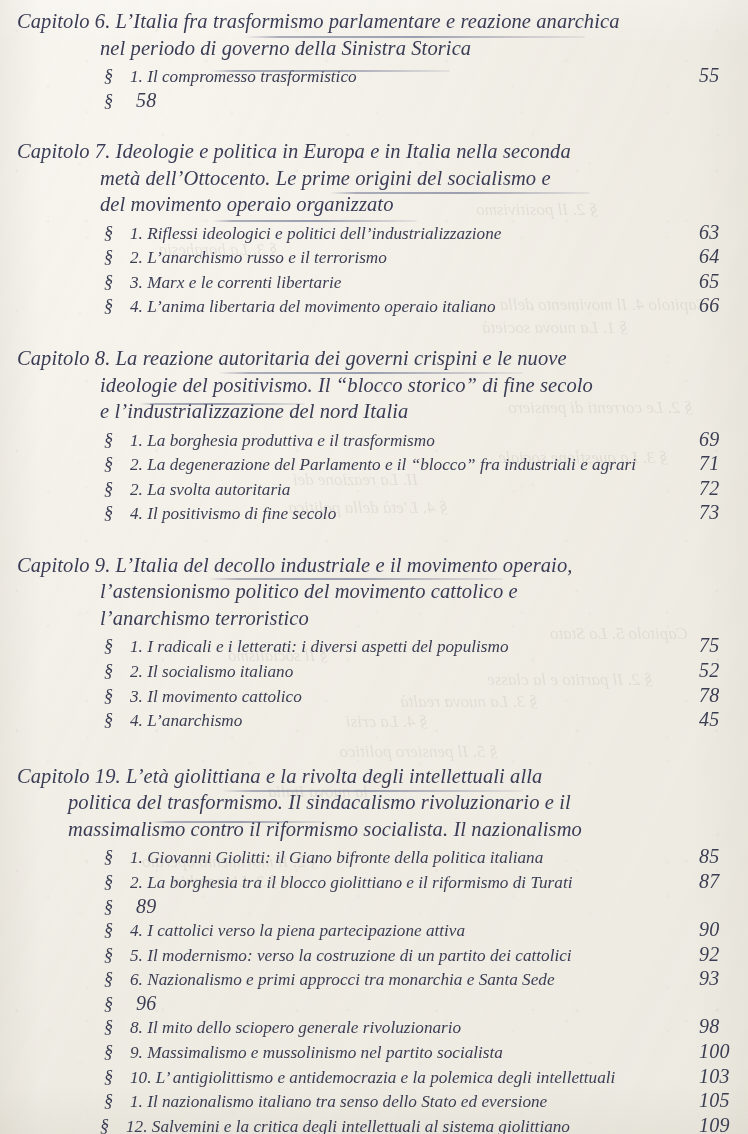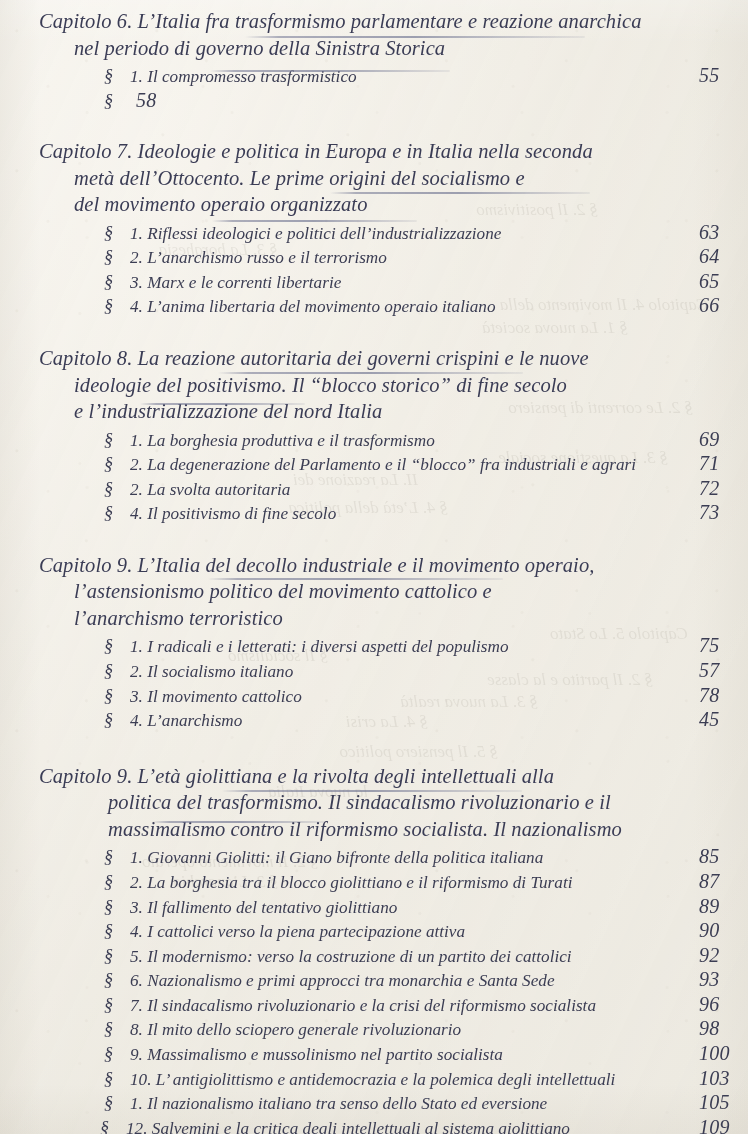--- a/index.html
+++ b/index.html
@@ -78,23 +78,23 @@
 
   .chapter-title {
     font-style: italic;
     font-size: 20.5px;
     line-height: 26.5px;
     letter-spacing: .1px;
     color: #3a3c55;
     text-rendering: optimizeLegibility;
   }
   .chapter-title .tline { display: block; white-space: nowrap; }
-  .chapter-title .tline.first { margin-left: 39px; text-indent: 0; }
-  .chapter-title .tline.cont  { margin-left: 74px; }
-  .chapter-title.wide .tline.cont { margin-left: 108px; }
+  .chapter-title .tline.first { margin-left: 17px; text-indent: 0; }
+  .chapter-title .tline.cont  { margin-left: 100px; }
+  .chapter-title.wide .tline.cont { margin-left: 68px; }
 
   
   .stroke {
     position: absolute;
     height: 2px;
     border-radius: 2px;
     background: linear-gradient(to right,
         rgba(120,124,150,0) 0%,
         rgba(113,117,146,.55) 10%,
         rgba(104,109,140,.62) 50%,
@@ -272,79 +272,77 @@
 
       <div class="entries">
         <div class="entry">
           <span class="sect">§</span>
           <span class="etext">1. I radicali e i letterati: i diversi aspetti del populismo</span>
           <span class="epage">75</span>
         </div>
         <div class="entry">
           <span class="sect">§</span>
           <span class="etext">2. Il socialismo italiano</span>
-          <span class="epage">57</span>
+          <span class="epage">52</span>
         </div>
         <div class="entry">
           <span class="sect">§</span>
           <span class="etext">3. Il movimento cattolico</span>
           <span class="epage">78</span>
         </div>
         <div class="entry">
           <span class="sect">§</span>
           <span class="etext">4. L’anarchismo</span>
           <span class="epage">45</span>
         </div>
       </div>
     </div>
 
     <div class="gap-lg"></div>
     <div class="chapter">
       <div class="chapter-title wide">
-        <span class="tline first">Capitolo 9. L’età giolittiana e la rivolta degli intellettuali alla</span>
+        <span class="tline first">Capitolo 19. L’età giolittiana e la rivolta degli intellettuali alla</span>
         <span class="tline cont">politica del  trasformismo. Il  sindacalismo rivoluzionario e il</span>
         <span class="tline cont">massimalismo contro il riformismo socialista. Il nazionalismo</span>
       </div>
       <div class="stroke" style="left:222px; top:27px; width:300px;"></div>
       <div class="stroke" style="left:152px; top:58px; width:175px;"></div>
 
       <div class="entries">
         <div class="entry">
           <span class="sect">§</span>
           <span class="etext">1. Giovanni Giolitti: il Giano bifronte della politica italiana</span>
           <span class="epage">85</span>
         </div>
         <div class="entry">
           <span class="sect">§</span>
           <span class="etext">2. La borghesia tra il blocco giolittiano e il riformismo di Turati</span>
           <span class="epage">87</span>
         </div>
         <div class="entry">
           <span class="sect">§</span>
-          <span class="etext">3. Il fallimento del tentativo giolittiano</span>
           <span class="epage">89</span>
         </div>
         <div class="entry">
           <span class="sect">§</span>
           <span class="etext">4. I cattolici verso la piena partecipazione attiva</span>
           <span class="epage">90</span>
         </div>
         <div class="entry">
           <span class="sect">§</span>
           <span class="etext">5. Il modernismo: verso la costruzione di un partito dei cattolici</span>
           <span class="epage">92</span>
         </div>
         <div class="entry">
           <span class="sect">§</span>
           <span class="etext">6.  Nazionalismo e primi approcci tra monarchia e Santa Sede</span>
           <span class="epage">93</span>
         </div>
         <div class="entry">
           <span class="sect">§</span>
-          <span class="etext">7. Il sindacalismo rivoluzionario e la crisi del riformismo socialista</span>
           <span class="epage">96</span>
         </div>
         <div class="entry">
           <span class="sect">§</span>
           <span class="etext">8. Il mito dello sciopero generale rivoluzionario</span>
           <span class="epage">98</span>
         </div>
         <div class="entry">
           <span class="sect">§</span>
           <span class="etext">9. Massimalismo e mussolinismo nel partito socialista</span>

